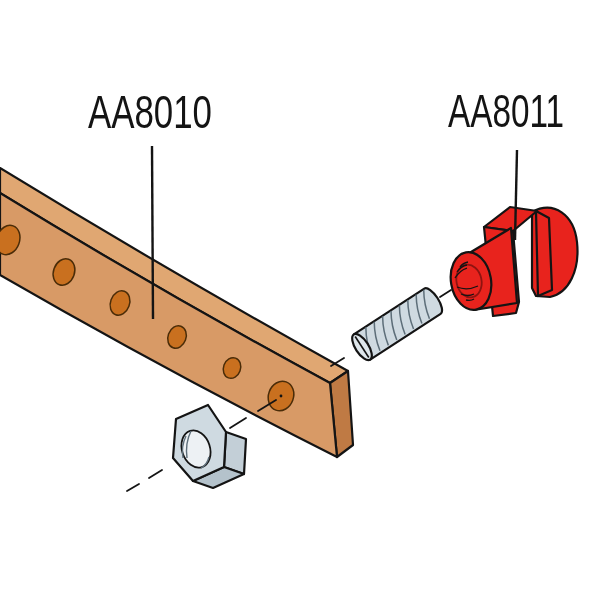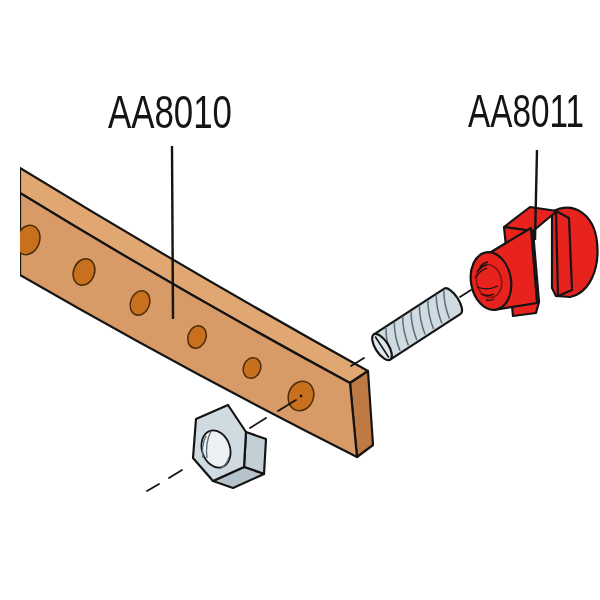--- a/index.html
+++ b/index.html
@@ -7,21 +7,20 @@
     padding: 0;
     width: 600px;
     height: 600px;
     background: #ffffff;
     overflow: hidden;
   }
   #stage {
     width: 484px;
     height: 600px;
     position: relative;
-    margin-left: 20px;
   }
   svg { display: block; }
   .part-label {
     font-family: "Liberation Sans", sans-serif;
     font-size: 46px;
     font-weight: 400;
     fill: #141414;
   }
 </style>
 </head>

